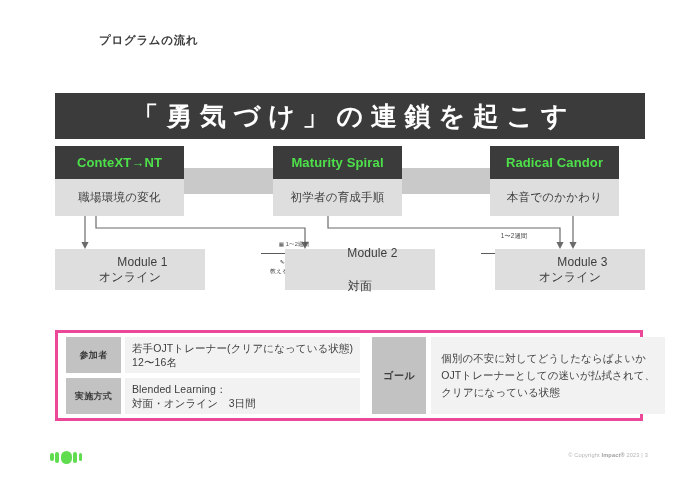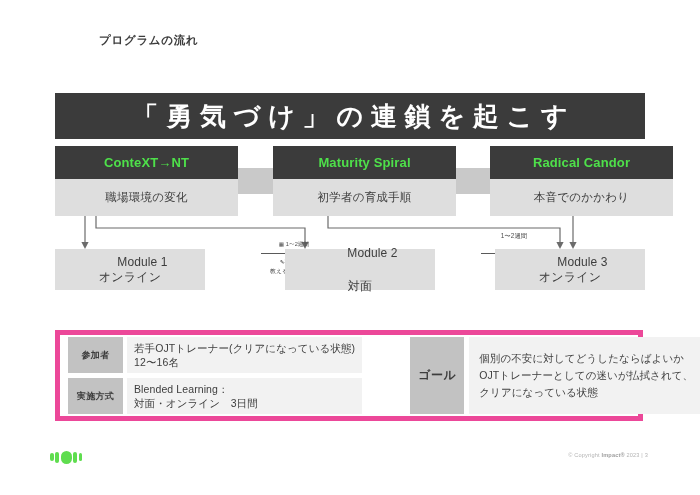--- a/index.html
+++ b/index.html
@@ -61,21 +61,21 @@
   .band-chevron {
     position: absolute;
     left: 0;
     top: 0;
     width: 590px;
     height: 70px;
   }
   .pillar {
     position: absolute;
     top: 0;
-    width: 183px;
+    width: 129px;
     height: 70px;
     border-radius: 9px;
   }
   .pillar.p1 { left: 0px; }
   .pillar.p2 { left: 218px; }
   .pillar.p3 { left: 435px; }
   .pillar-head {
     height: 33px;
     background: #3b3b3b;
     display: flex;
@@ -193,21 +193,21 @@
     transform: translateY(0px);
   }
 
   
   .info-panel {
     position: absolute;
     left: 55px;
     top: 330px;
     width: 588px;
     height: 91px;
-    border: 5px solid #ec4899;
+    border: 3px solid #ec4899;
     box-sizing: border-box;
     display: flex;
     align-items: center;
     padding: 6px 8px;
   }
   .info-left {
     width: 306px;
     display: flex;
     flex-direction: column;
     gap: 5px;
@@ -250,26 +250,25 @@
     height: 77px;
     margin-left: 12px;
     flex: 1;
   }
   .goal-label {
     width: 54px;
     background: #c2c2c2;
     display: flex;
     align-items: center;
     justify-content: center;
-    font-size: 12px;
+    font-size: 10px;
     font-weight: bold;
     color: #3d3d3d;
     letter-spacing: 0.04em;
     flex: none;
-    margin-left: 36px;
   }
   .goal-value {
     flex: 1;
     background: #f2f2f2;
     display: flex;
     flex-direction: column;
     justify-content: center;
     padding: 0 10px;
     margin-left: 5px;
     font-size: 10.5px;

